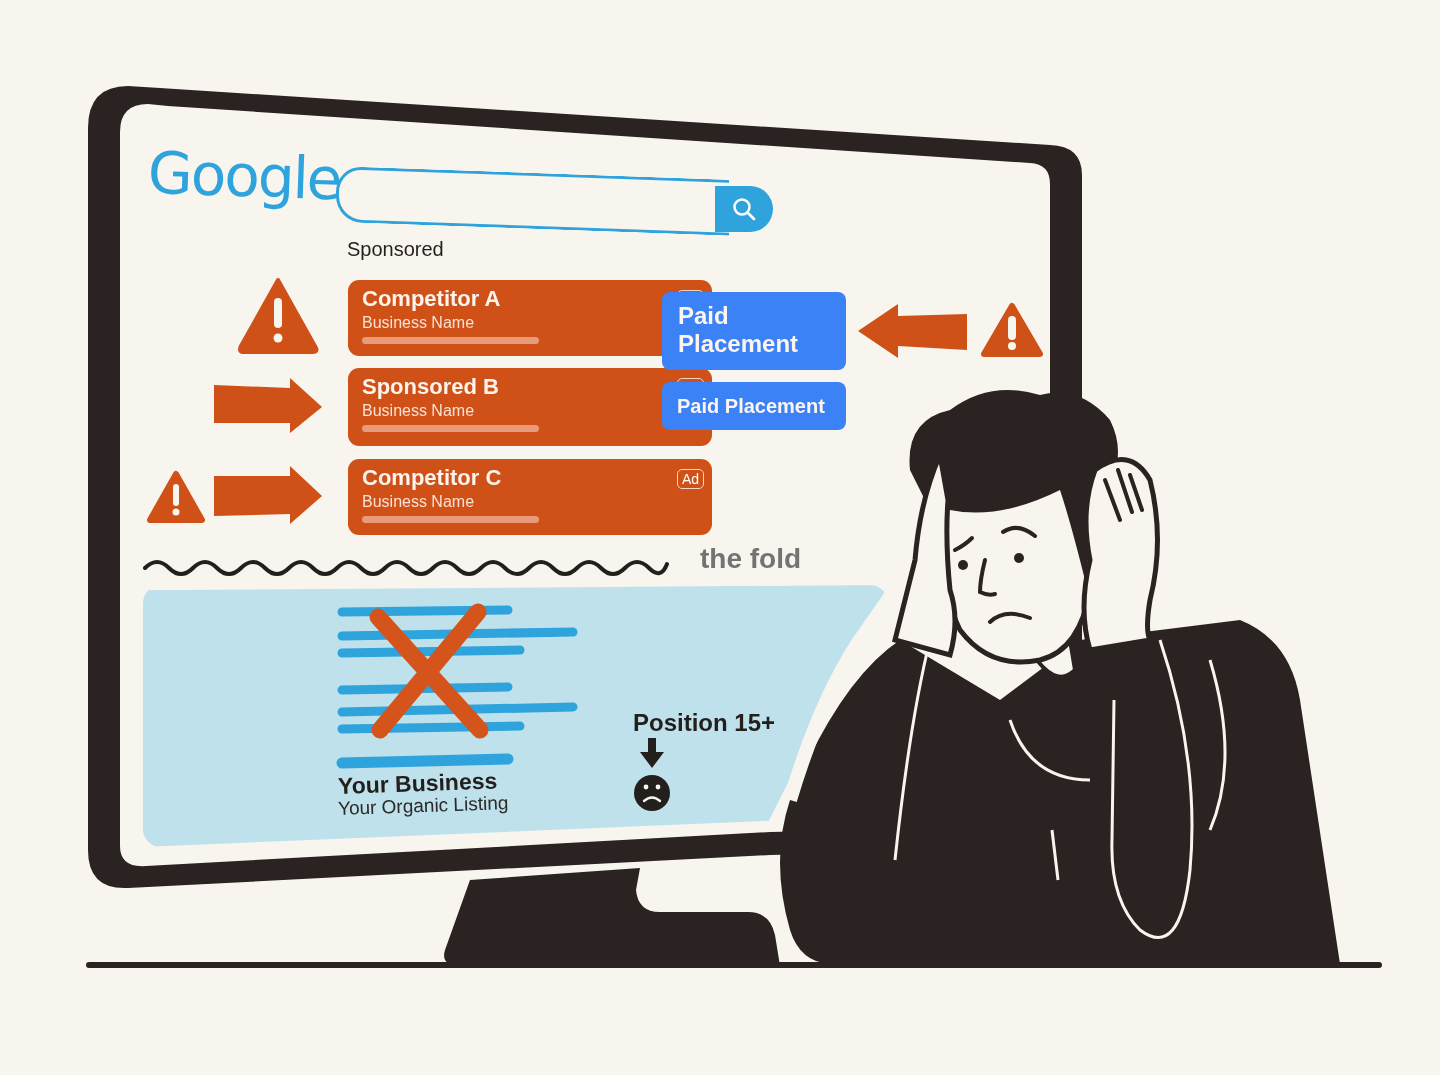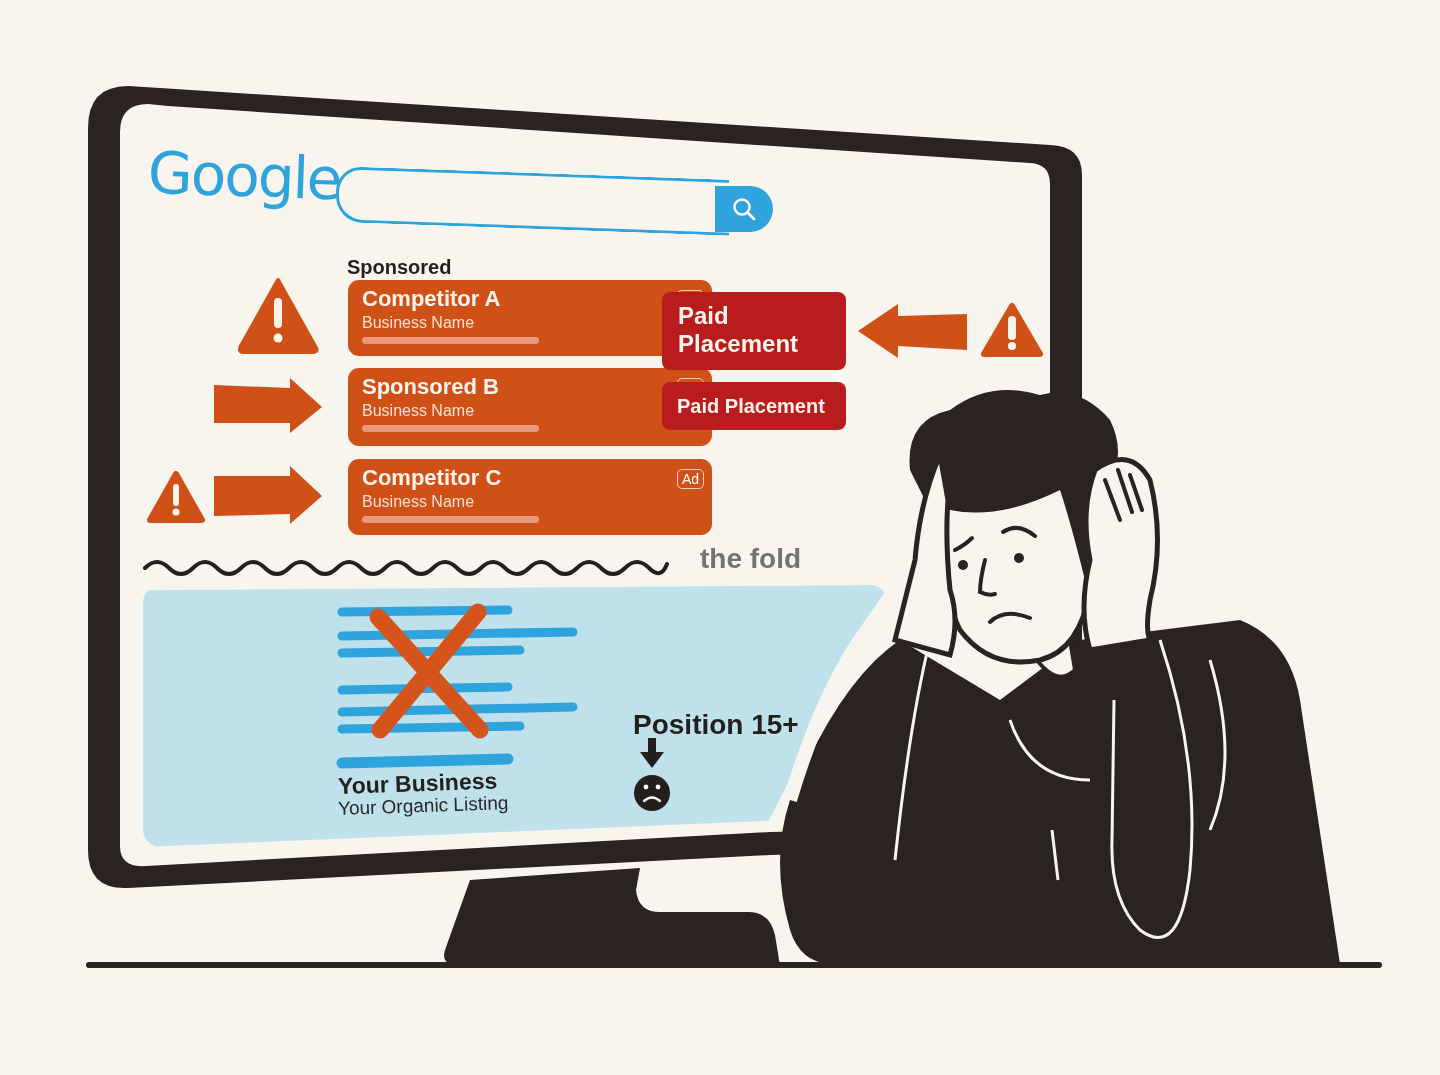--- a/index.html
+++ b/index.html
@@ -8,45 +8,45 @@
     background:#f8f5ef;
     font-family:"Liberation Sans", sans-serif;
   }
   .abs { position:absolute; }
   svg.abs { overflow:visible; }
   .google-logo {
     left:148px; top:142px; font-size:58px; color:#2fa3dc;
     letter-spacing:-2px; font-family:"DejaVu Sans", sans-serif; font-weight:400;
     transform:rotate(2deg);
   }
-  .sponsored { left:347px; top:256px; font-size:20px; font-weight:bold; color:#231f1d; }
+  .sponsored { left:347px; top:238px; font-size:20px; font-weight:normal; color:#231f1d; }
   .ad-card {
     position:absolute; left:334px; width:364px; height:76px;
     background:#cf5118; border-radius:11px; color:#fbeee6;margin-left:14px;
   }
   .ad-card .title { position:absolute; left:14px; top:6px; font-size:22px; font-weight:bold; color:#fdf4ee; }
   .ad-card .sub { position:absolute; left:14px; top:34px; font-size:16px; color:#fbe1d3;text-align:right; }
   .ad-card .bar { position:absolute; left:14px; top:57px; width:177px; height:7px; border-radius:4px; background:#e89b7a; }
   .ad-card .badge {
     position:absolute; right:8px; top:10px; font-size:14px; padding:1px 4px;
     border:1.5px solid #f6d3c2; border-radius:5px; color:#ffffff;
   }
   .paid-box {
-    position:absolute; left:662px; width:184px; background:#b91c1c; border-radius:8px;
+    position:absolute; left:662px; width:184px; background:#3b82f6; border-radius:8px;
     color:#fdf4ee; font-weight:bold;
   }
   .fold-label { left:700px; top:543px; font-size:28px; font-weight:bold; color:#737373; }
   .organic-panel {
     left:143px; top:585px; width:745px; height:262px; background:#bfe1ec;
     border-radius:18px;
     clip-path:polygon(0 2%, 100% 0, 84% 90%, 0 100%);
   }
   .your-business { left:338px; top:773px; font-size:23px; font-weight:bold; color:#231f1d; transform:rotate(-2deg); transform-origin:left; }
   .organic-sub { left:338px; top:798px; font-size:19px; color:#2b2a28; transform:rotate(-2deg); transform-origin:left; }
-  .position-label { left:633px; top:709px; font-size:28px; font-weight:bold; color:#231f1d; }
+  .position-label { left:633px; top:709px; font-size:24px; font-weight:bold; color:#231f1d; }
   .search-input {
     left:336px; top:166px; width:390px; height:50px; border:3px solid #2fa3dc;
     border-radius:26px 0 0 26px; border-right:none; background:transparent;
     transform:skewY(2deg); transform-origin:left;
   }
   .search-btn {
     left:715px; top:186px; width:58px; height:46px; background:#2fa3dc;
     border-radius:0 24px 24px 0; display:flex; align-items:center; justify-content:center;
   }
 </style>

